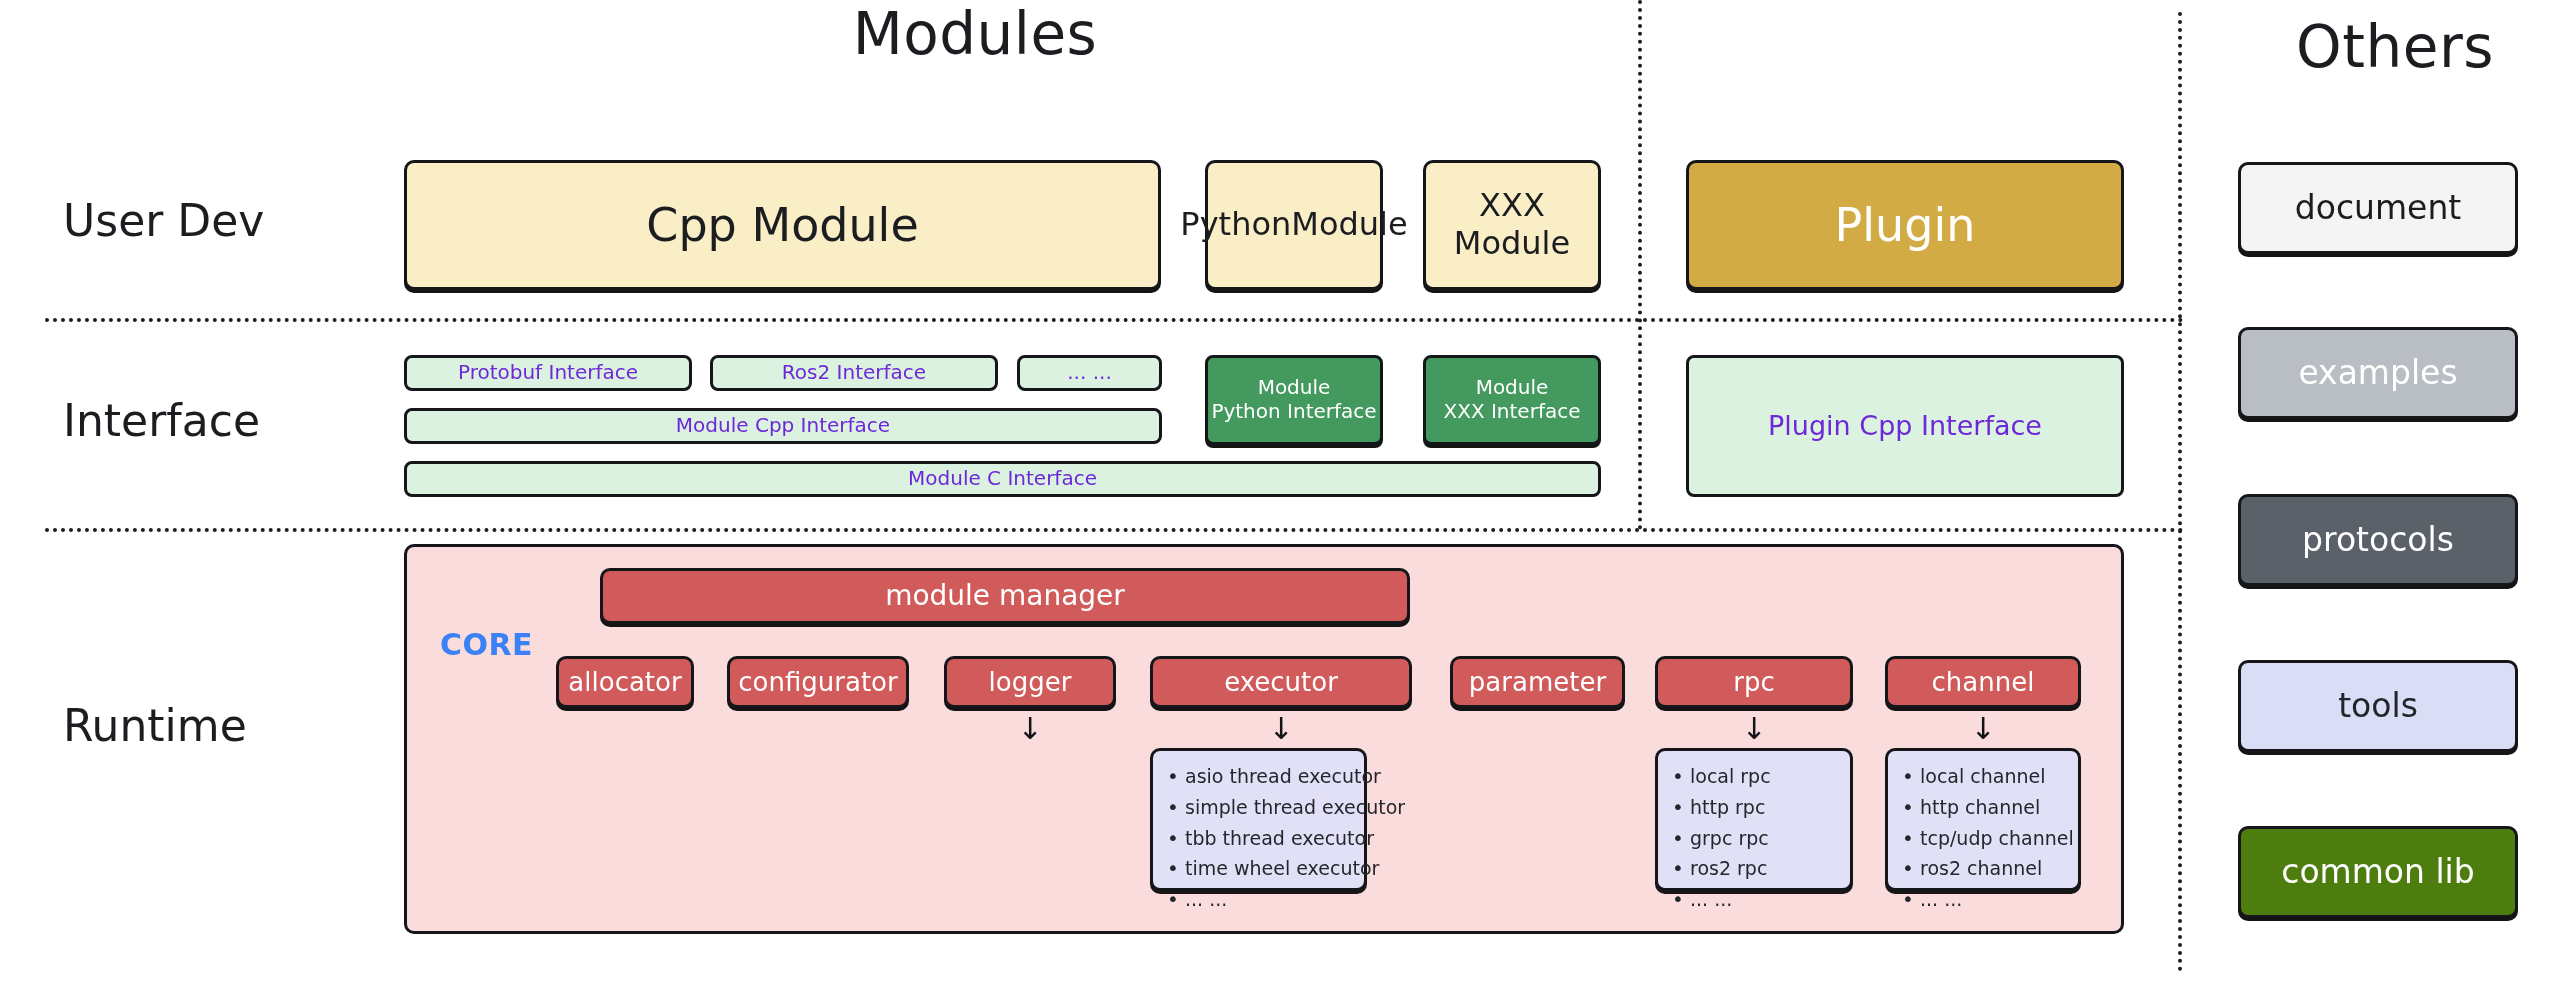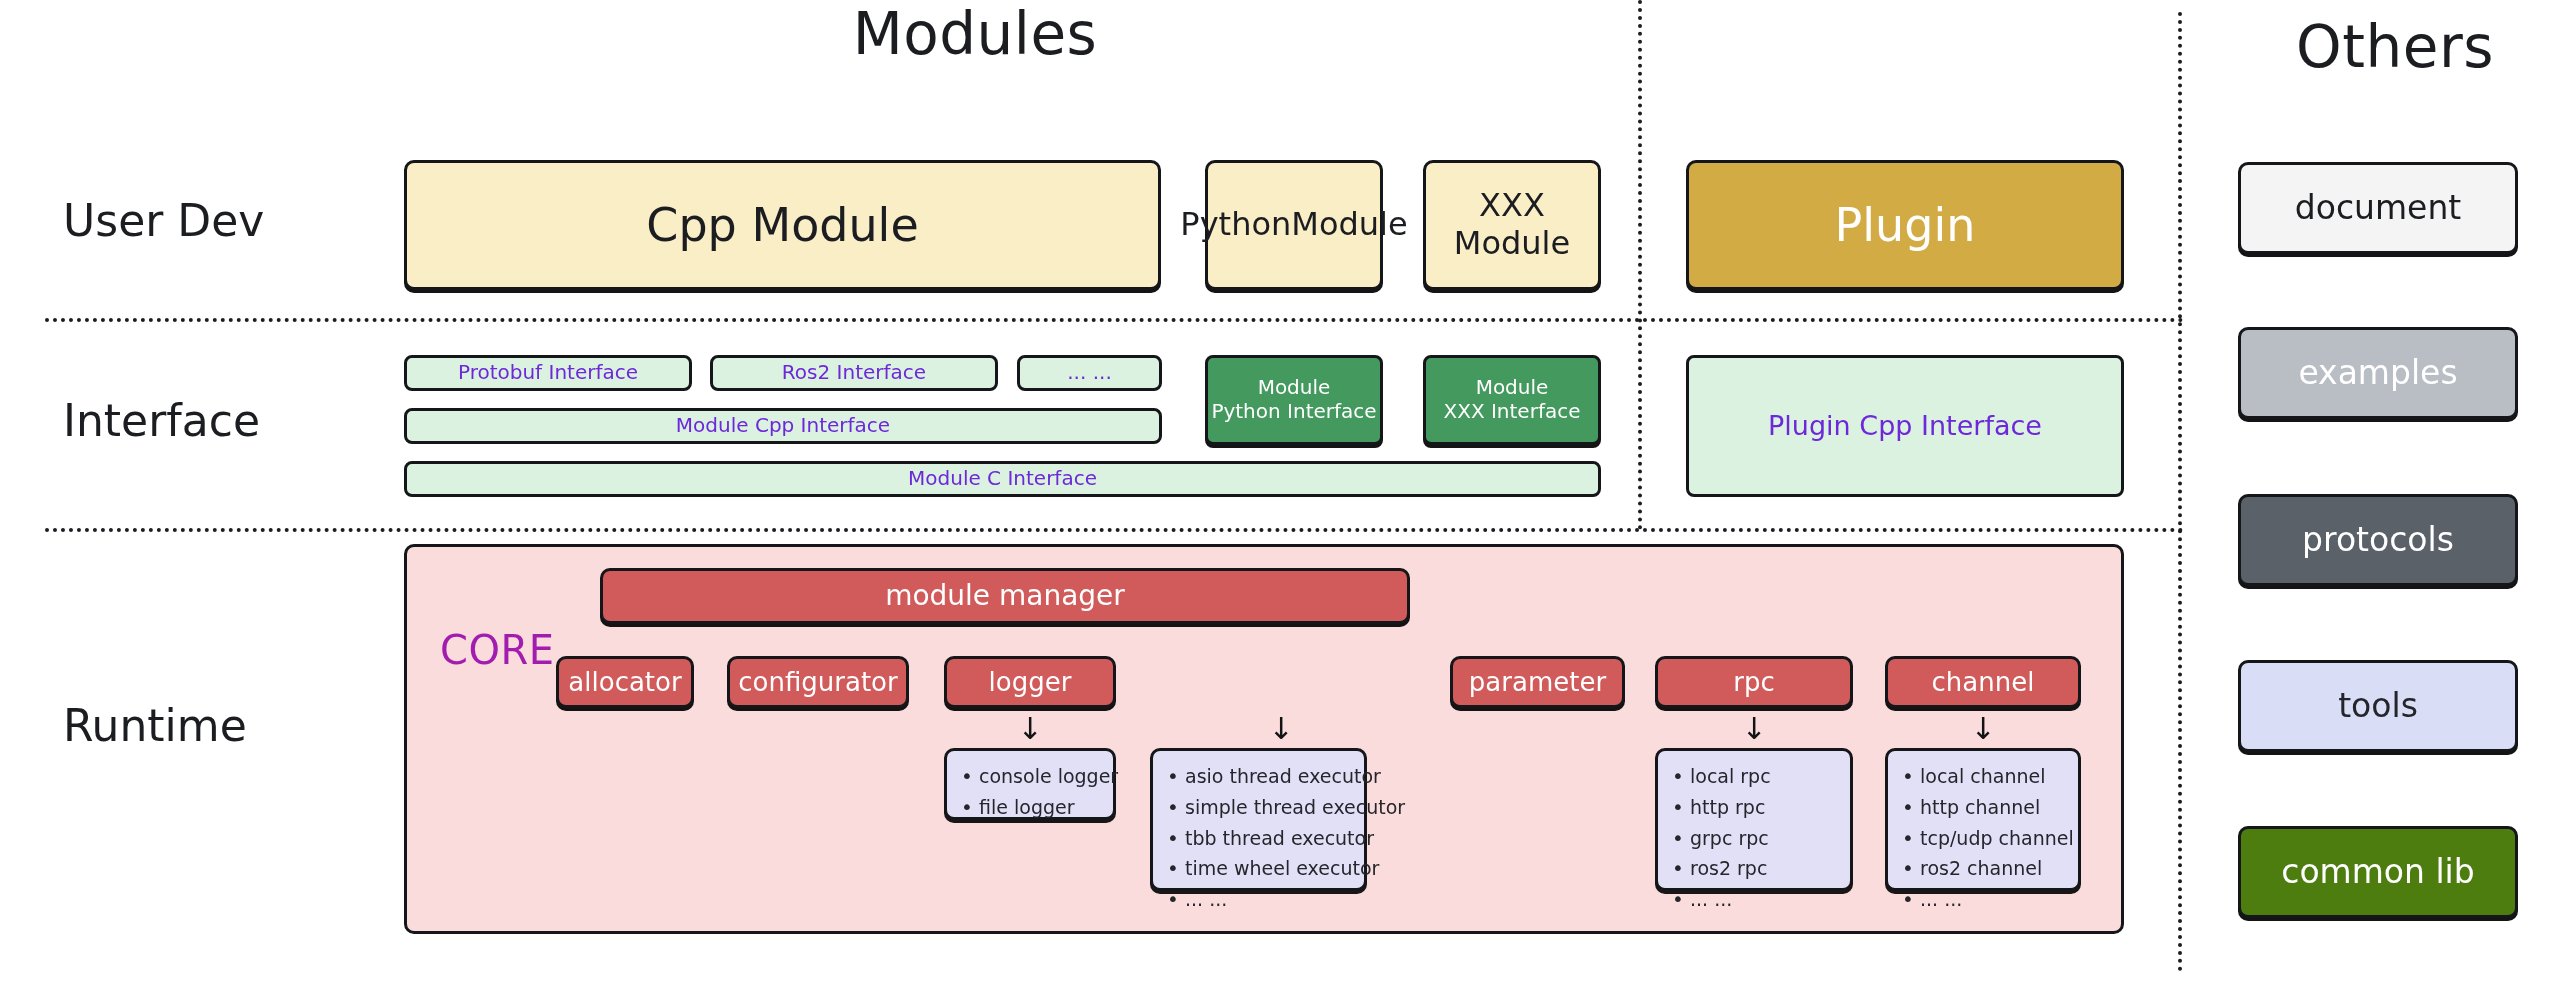--- a/index.html
+++ b/index.html
@@ -68,23 +68,23 @@
   .c-red     { background: #d15a5a; color: #ffffff; }
   .c-white   { background: #f4f4f5; }
   .c-grey    { background: #b9bdc4; color: #ffffff; }
   .c-dgrey   { background: #5b6169; color: #ffffff; }
   .c-periw   { background: #d9ddf5; color: #23252b; }
   .c-blue    { background: #4d7c0f; color: #ffffff; }
 
   
   .core-label {
     position: absolute;
-    font-size: 40px;
-    font-weight: normal;
-    color: #a21caf;
+    font-size: 30px;
+    font-weight: bold;
+    color: #3b82f6;
     letter-spacing: 0.5px;
   }
 
   
   .bullets {
     position: absolute;
     border: 3px solid #14161a;
     border-radius: 10px;
     background: #e2e0f7;
     padding: 10px 12px 10px 10px;
@@ -176,27 +176,22 @@
   <div class="core-label" style="left:440px; top:627px;">CORE</div>
 
   <div class="node c-red" style="left:600px; top:568px; width:810px; height:56px; font-size:28px;">module manager</div>
 
   <div class="node c-red" style="left:556px; top:656px; width:138px; height:52px; font-size:26px;">allocator</div>
 
   <div class="node c-red" style="left:727px; top:656px; width:182px; height:52px; font-size:26px;">configurator</div>
 
   <div class="node c-red" style="left:944px; top:656px; width:172px; height:52px; font-size:26px;">logger</div>
   <div class="arrow" style="left:1017px; top:714px;">↓</div>
-  <div class="bullets" style="left:944px; top:748px; width:172px; height:72px;">
-    <ul>
-      <li>console logger</li>
-      <li>file logger</li>
-    </ul>
-  </div>
-
+
+  <div class="node c-red" style="left:1150px; top:656px; width:262px; height:52px; font-size:26px;">executor</div>
   <div class="arrow" style="left:1268px; top:714px;">↓</div>
   <div class="bullets" style="left:1150px; top:748px; width:217px; height:143px;">
     <ul>
       <li>asio thread executor</li>
       <li>simple thread executor</li>
       <li>tbb thread executor</li>
       <li>time wheel executor</li>
       <li>... ...</li>
     </ul>
   </div>

